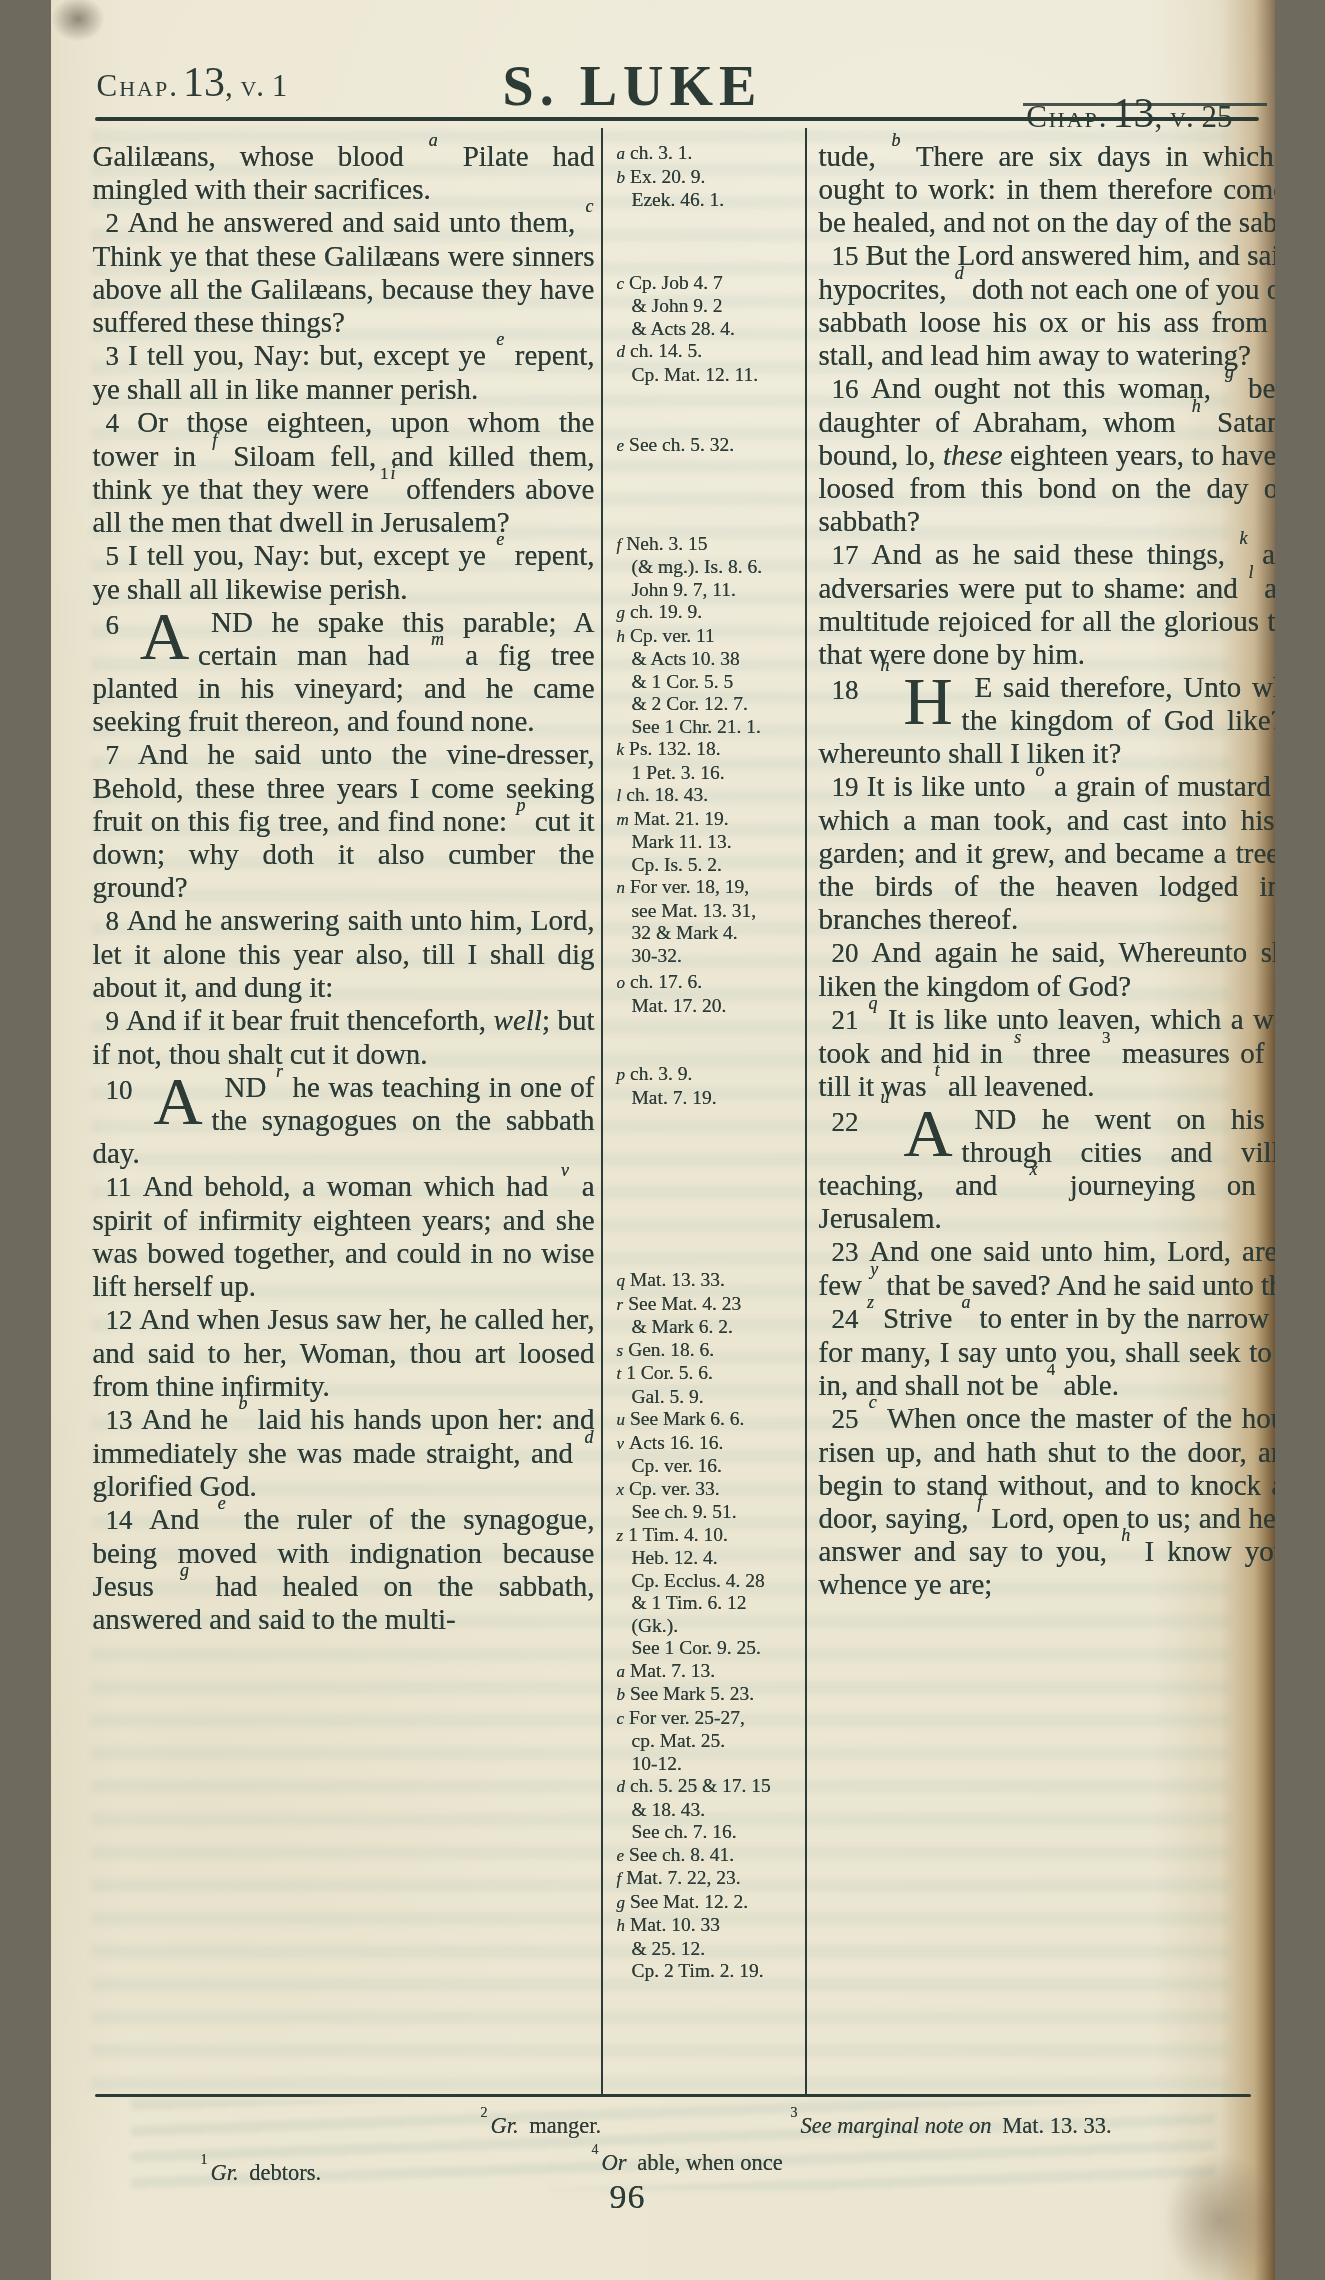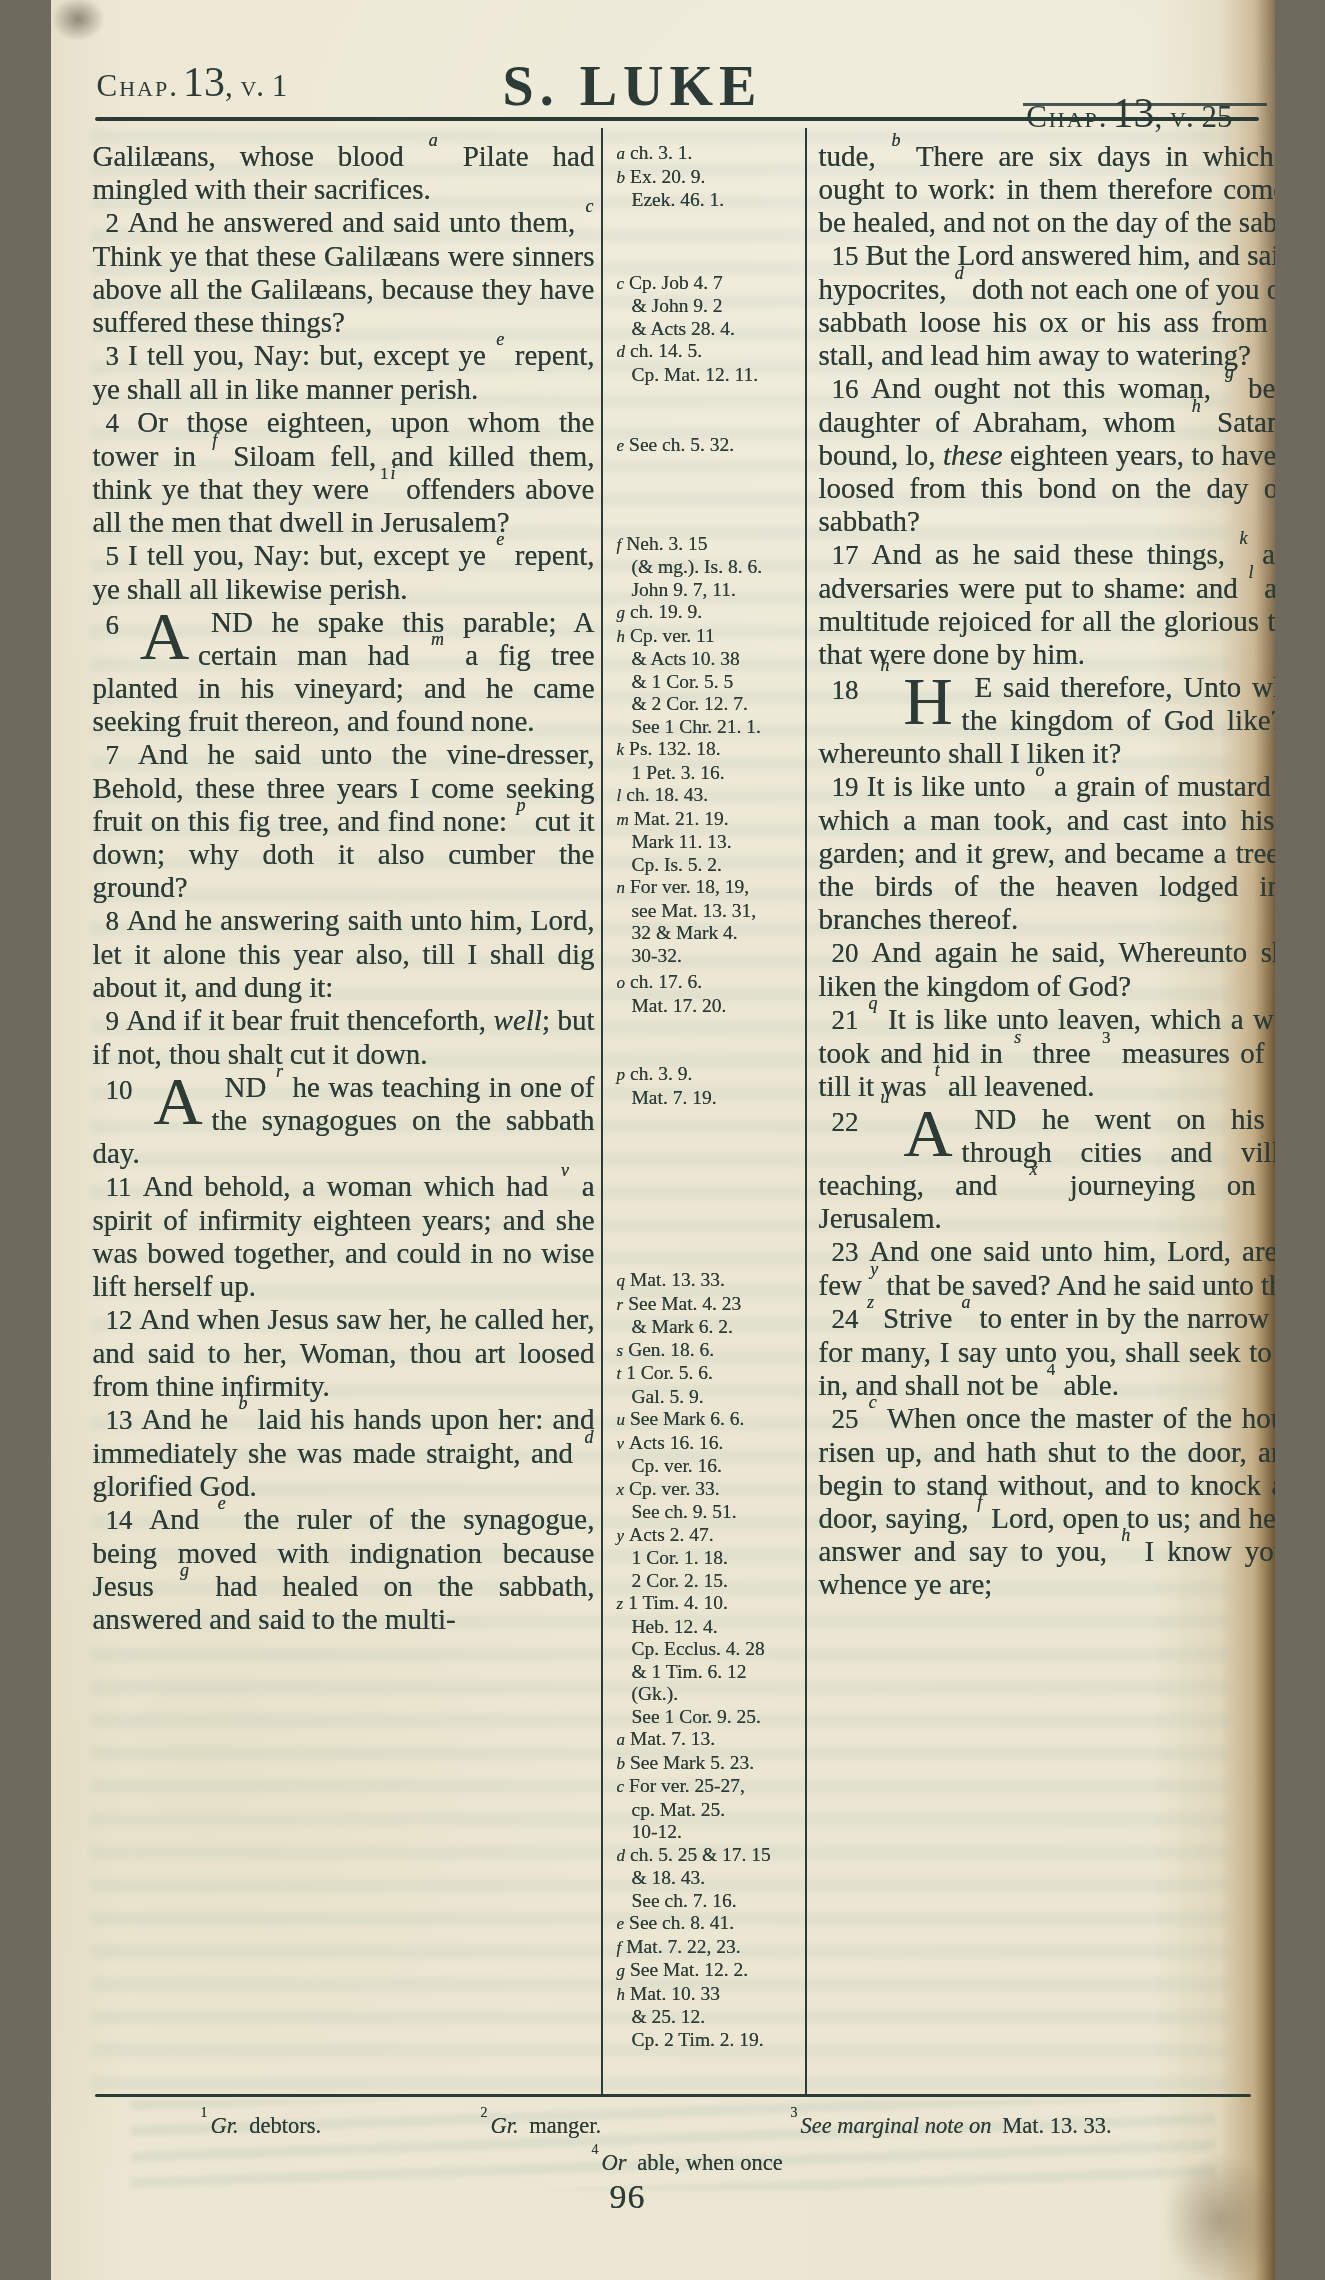--- a/index.html
+++ b/index.html
@@ -147,23 +147,20 @@
         <div class="ref"><span class="rlabel">r</span>See Mat. 4. 23
 &amp; Mark 6. 2.</div>
         <div class="ref"><span class="rlabel">s</span>Gen. 18. 6.</div>
         <div class="ref"><span class="rlabel">t</span>1 Cor. 5. 6.
 Gal. 5. 9.</div>
         <div class="ref"><span class="rlabel">u</span>See Mark 6. 6.</div>
         <div class="ref"><span class="rlabel">v</span>Acts 16. 16.
 Cp. ver. 16.</div>
         <div class="ref"><span class="rlabel">x</span>Cp. ver. 33.
 See ch. 9. 51.</div>
-        <div class="ref"><span class="rlabel">y</span>Acts 2. 47.
-1 Cor. 1. 18.
-2 Cor. 2. 15.</div>
         <div class="ref"><span class="rlabel">z</span>1 Tim. 4. 10.
 Heb. 12. 4.
 Cp. Ecclus. 4. 28
 &amp; 1 Tim. 6. 12
 (Gk.).
 See 1 Cor. 9. 25.</div>
         <div class="ref"><span class="rlabel">a</span>Mat. 7. 13.</div>
         <div class="ref"><span class="rlabel">b</span>See Mark 5. 23.</div>
         <div class="ref"><span class="rlabel">c</span>For ver. 25-27,
 cp. Mat. 25.
@@ -197,20 +194,20 @@
             <span class="dcap">A</span>
           </span>ND he went on his way through cities and villages, teaching, and <sup>x</sup> journeying on unto Jerusalem.</p>
         <p class="verse"><span class="vnum">23 </span>And one said unto him, Lord, are they few <sup>y</sup> that be saved? And he said unto them,</p>
         <p class="verse"><span class="vnum">24 </span><sup>z</sup> Strive <sup>a</sup> to enter in by the narrow door: for many, I say unto you, shall seek to enter in, and shall not be <sup class="n">4</sup> able.</p>
         <p class="verse"><span class="vnum">25 </span><sup>c</sup> When once the master of the house is risen up, and hath shut to the door, and ye begin to stand without, and to knock at the door, saying, <sup>f</sup> Lord, open to us; and he shall answer and say to you, <sup>h</sup> I know you not whence ye are;</p>
       </div>
   </div>
 
   <div class="rule-bottom"></div>
   <div class="footnotes" id="footnotes">
-      <span class="fn" style="left: 112px;"><sup>1</sup><em>Gr.</em> debtors.</span>
+      <span class="fn" style="left: 112px; margin-top: 47px;"><sup>1</sup><em>Gr.</em> debtors.</span>
       <span class="fn" style="left: 392px;"><sup>2</sup><em>Gr.</em> manger.</span>
       <span class="fn" style="left: 702px;"><sup>3</sup><em>See marginal note on</em> Mat. 13. 33.</span>
       <span class="fn l2" style="left: 503px;"><sup>4</sup><em>Or</em> able, when once</span>
     </div>
 
   <div class="page-number">96</div>
 </div>
 
 </body></html>

